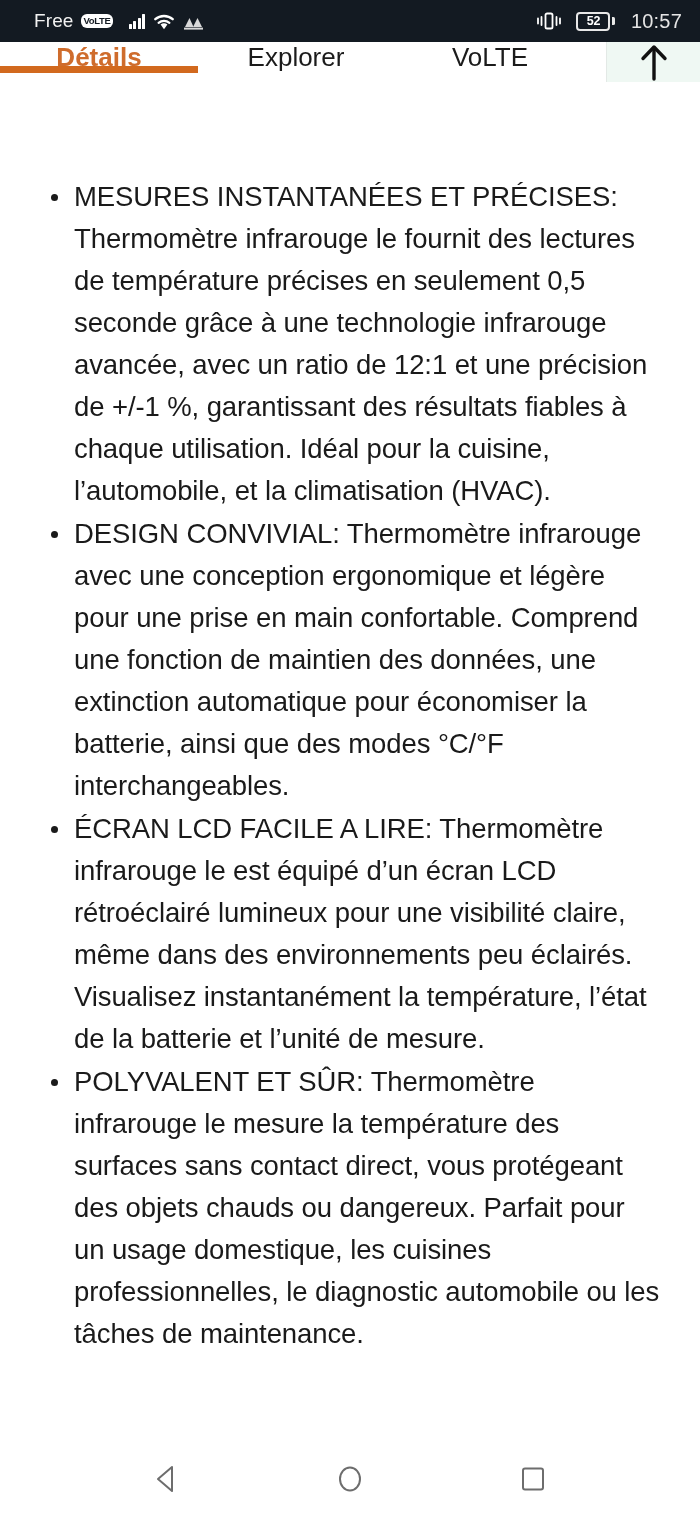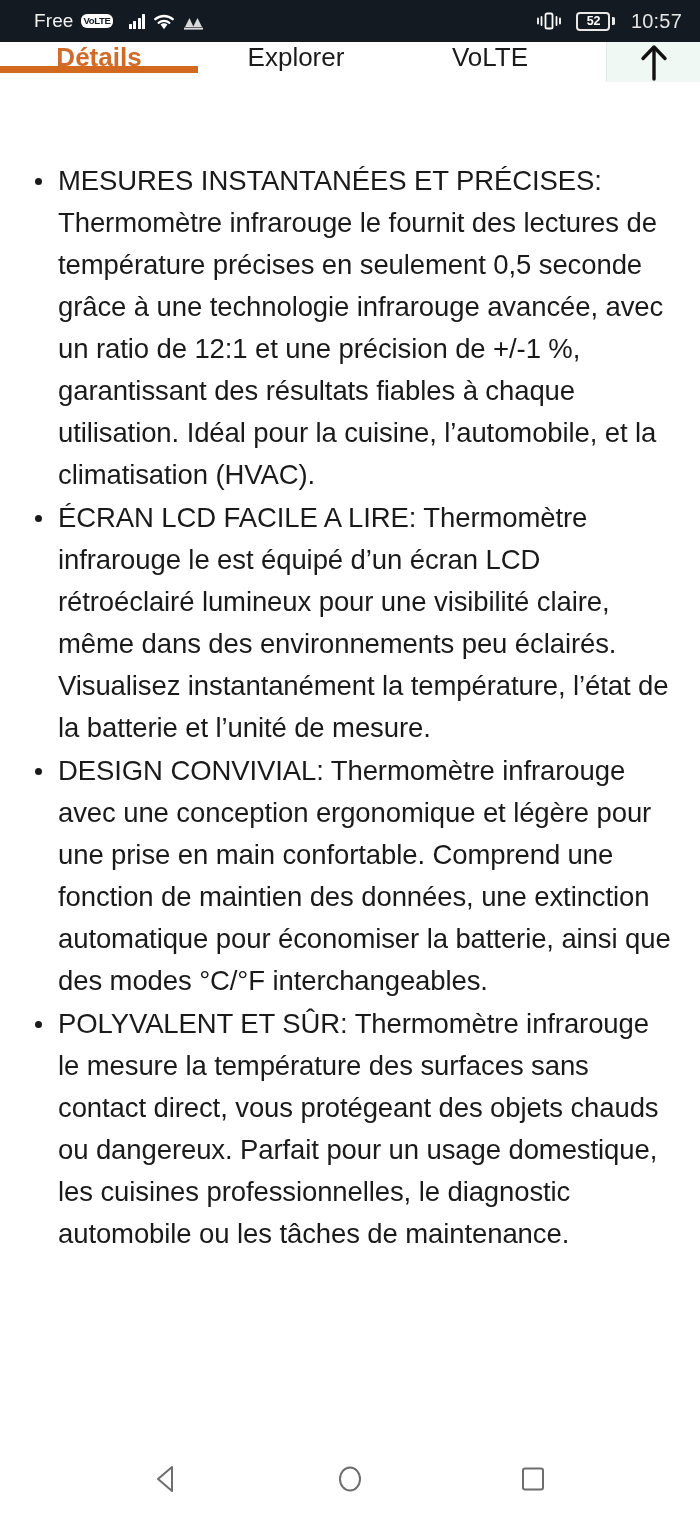--- a/index.html
+++ b/index.html
@@ -179,21 +179,21 @@
     height: 26px;
     overflow: hidden;
     color: #2b2b2b;
     font-size: 28px;
     opacity: .75;
     pointer-events: none;
   }
 
   .feature-list {
     list-style: none;
-    margin: 0;
+    margin: 16px;
     padding: 30px 0 0 0;
   }
   .feature-item {
     position: relative;
     padding: 0 0 0 58px;
     margin-bottom: 1px;
     font-size: 27.5px;
     line-height: 42px;
     color: #1a1a1a;
     letter-spacing: -0.1px;
@@ -291,22 +291,22 @@
         </svg>
       </span>
     </button>
   </div>
 
   <div class="content">
     <div class="clipped-row"></div>
 
     <ul class="feature-list">
       <li class="feature-item">MESURES INSTANTANÉES ET PRÉCISES: Thermomètre infrarouge le fournit des lectures de température précises en seulement 0,5 seconde grâce à une technologie infrarouge avancée, avec un ratio de 12:1 et une précision de +/-1 %, garantissant des résultats fiables à chaque utilisation. Idéal pour la cuisine, l’automobile, et la climatisation (HVAC).</li>
+      <li class="feature-item">DESIGN CONVIVIAL: Thermomètre infrarouge avec une conception ergonomique et légère pour une prise en main confortable. Comprend une fonction de maintien des données, une extinction automatique pour économiser la batterie, ainsi que des modes °C/°F interchangeables.</li>
       <li class="feature-item">ÉCRAN LCD FACILE A LIRE: Thermomètre infrarouge le est équipé d’un écran LCD rétroéclairé lumineux pour une visibilité claire, même dans des environnements peu éclairés. Visualisez instantanément la température, l’état de la batterie et l’unité de mesure.</li>
-      <li class="feature-item">DESIGN CONVIVIAL: Thermomètre infrarouge avec une conception ergonomique et légère pour une prise en main confortable. Comprend une fonction de maintien des données, une extinction automatique pour économiser la batterie, ainsi que des modes °C/°F interchangeables.</li>
       <li class="feature-item">POLYVALENT ET SÛR: Thermomètre infrarouge le mesure la température des surfaces sans contact direct, vous protégeant des objets chauds ou dangereux. Parfait pour un usage domestique, les cuisines professionnelles, le diagnostic automobile ou les tâches de maintenance.</li>
     </ul>
 
   </div>
 
   <div class="nav-bar">
     <button class="nav-btn">
       <span>
         <svg class="icon-svg" width="30" height="32" viewBox="0 0 30 32">
           <path d="M20 4 L6 16 L20 28 Z" stroke="#6d6d6d" stroke-width="2" fill="none" stroke-linejoin="round"></path>

